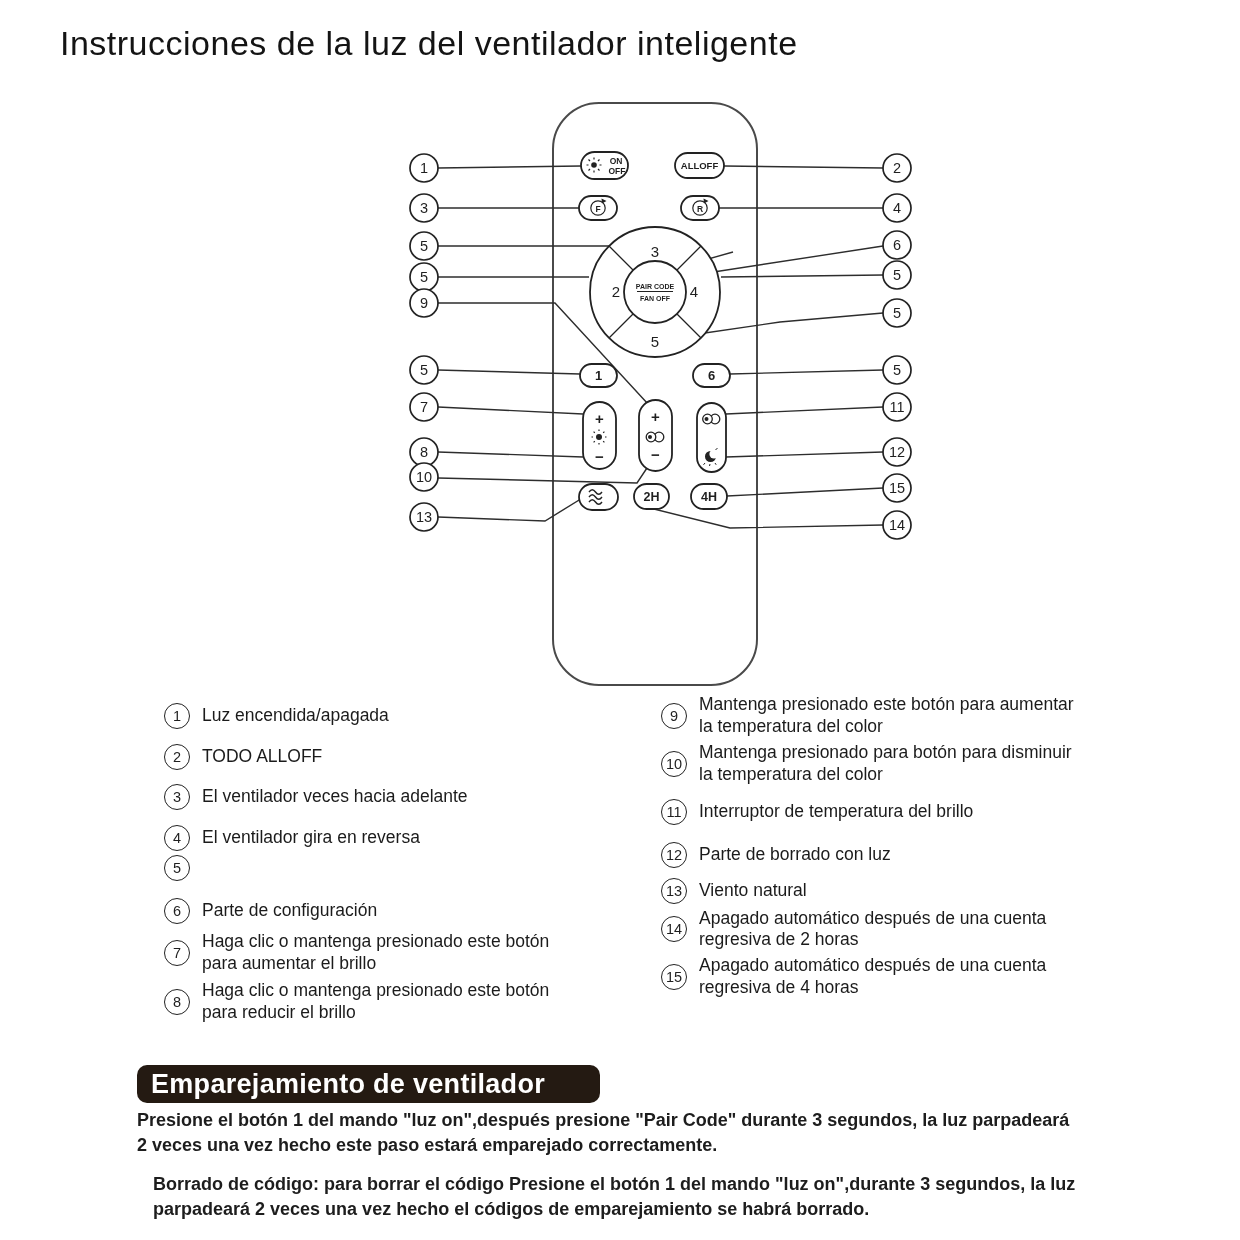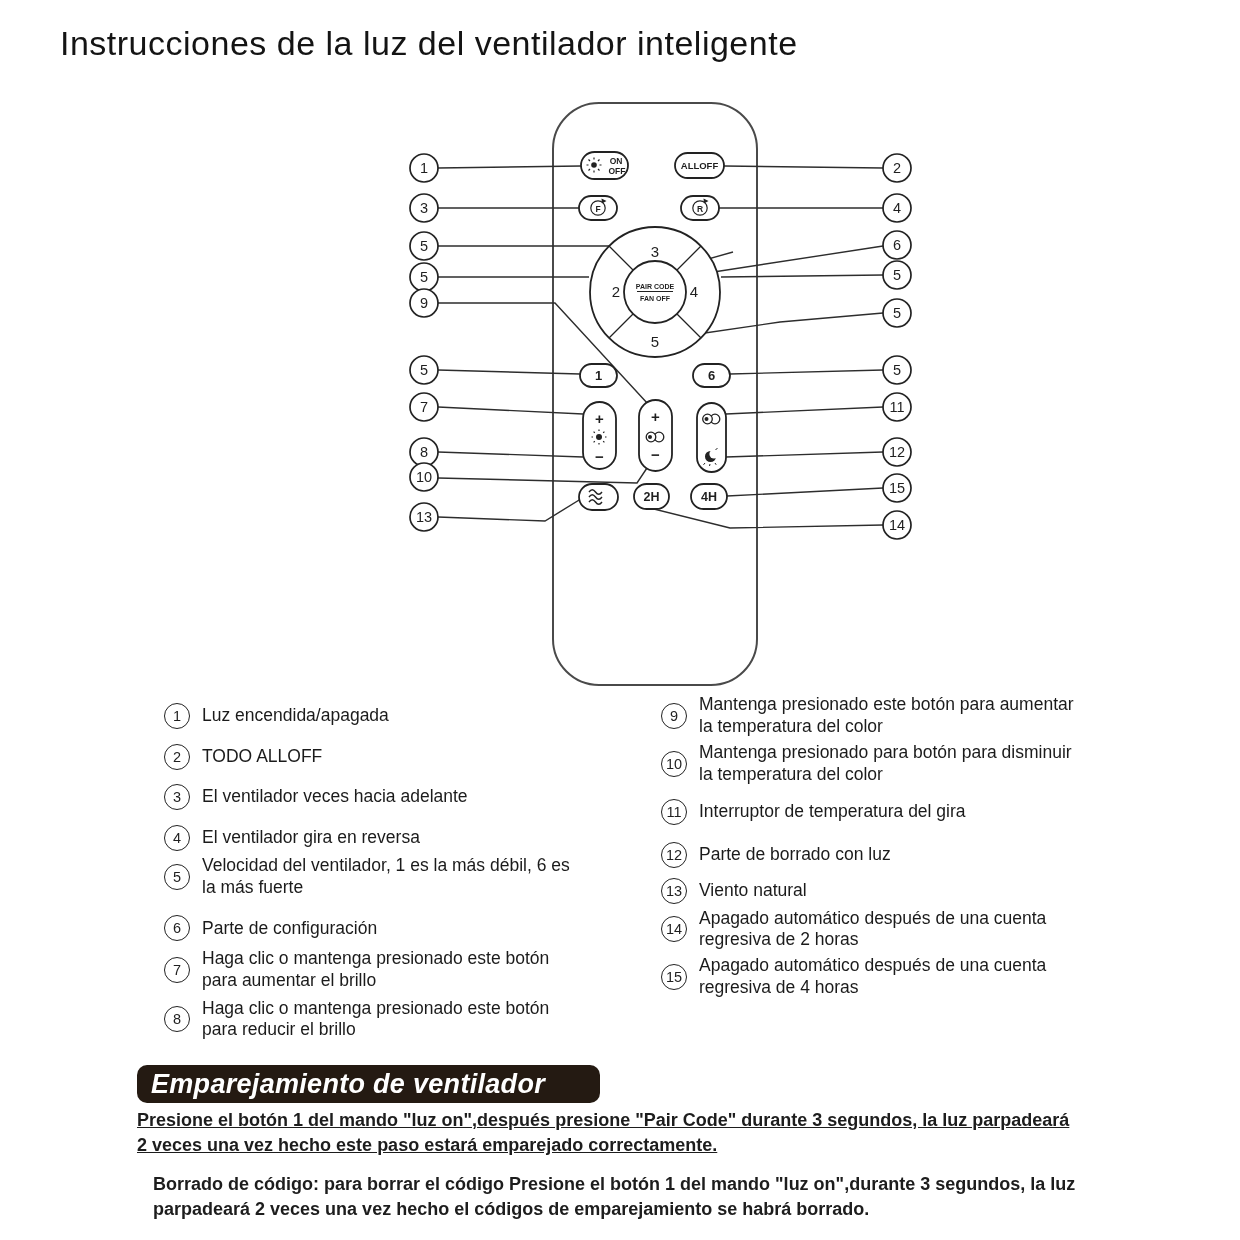--- a/index.html
+++ b/index.html
@@ -10,24 +10,24 @@
   svg{position:absolute;left:0;top:0;}
   svg text{font-family:"Liberation Sans",sans-serif;fill:#1f1f1f;}
   .legend-col{position:absolute;}
   .legend-left{left:164px;top:703px;width:480px;}
   .legend-right{left:661px;top:694px;width:500px;}
   .lrow{display:flex;align-items:center;min-height:25px;}
   .lnum{flex:0 0 auto;width:24px;height:24px;border:1.7px solid #222;border-radius:50%;
         display:flex;align-items:center;justify-content:center;font-size:14.5px;margin-right:12px;}
   .ltext{font-size:17.5px;line-height:1.24;color:#1b1b1b;white-space:pre-line;}
   .banner{position:absolute;left:137px;top:1065px;width:463px;height:38px;background:#241a12;
-          border-radius:10px;display:flex;align-items:center;font-style:italic;}
+          border-radius:10px;display:flex;align-items:center;}
   .banner span{color:#ffffff;font-size:27px;font-weight:700;padding-left:14px;letter-spacing:.3px;}
   .para{position:absolute;font-size:18px;font-weight:700;color:#1d1d1d;line-height:1.4;white-space:pre-line;}
-  .para1{left:137px;top:1108px;width:990px;text-decoration:underline;}
+  .para1{left:137px;top:1108px;width:990px;}
   .para2{left:153px;top:1172px;width:1005px;}
 </style>
 </head>
 <body>
 
 <div class="page">
 
   <div class="title">Instrucciones de la luz del ventilador inteligente</div>
 
   <svg width="1240" height="700" viewBox="0 0 1240 700">
@@ -273,22 +273,20 @@
     <div class="lrow" style="margin-bottom:15px">
         <div class="lnum">3</div>
         <div class="ltext">El ventilador veces hacia adelante</div>
       </div>
     <div class="lrow" style="margin-bottom:4px">
         <div class="lnum">4</div>
         <div class="ltext">El ventilador gira en reversa</div>
       </div>
     <div class="lrow" style="margin-bottom:17px">
         <div class="lnum">5</div>
-        <div class="ltext">Velocidad del ventilador, 1 es la más débil, 6 es
- la más fuerte</div>
       </div>
     <div class="lrow" style="margin-bottom:7px">
         <div class="lnum">6</div>
         <div class="ltext">Parte de configuración</div>
       </div>
     <div class="lrow" style="margin-bottom:6px">
         <div class="lnum">7</div>
         <div class="ltext">Haga clic o mantenga presionado este botón
 para aumentar el brillo</div>
       </div>
@@ -305,21 +303,21 @@
         <div class="ltext">Mantenga presionado este botón para aumentar
  la temperatura del color</div>
       </div>
     <div class="lrow" style="margin-bottom:13px">
         <div class="lnum">10</div>
         <div class="ltext">Mantenga presionado para botón para disminuir
 la temperatura del color</div>
       </div>
     <div class="lrow" style="margin-bottom:17px">
         <div class="lnum">11</div>
-        <div class="ltext">Interruptor de temperatura del gira</div>
+        <div class="ltext">Interruptor de temperatura del brillo</div>
       </div>
     <div class="lrow" style="margin-bottom:10px">
         <div class="lnum">12</div>
         <div class="ltext">Parte de borrado con luz</div>
       </div>
     <div class="lrow" style="margin-bottom:4px">
         <div class="lnum">13</div>
         <div class="ltext">Viento natural</div>
       </div>
     <div class="lrow" style="margin-bottom:4px">

